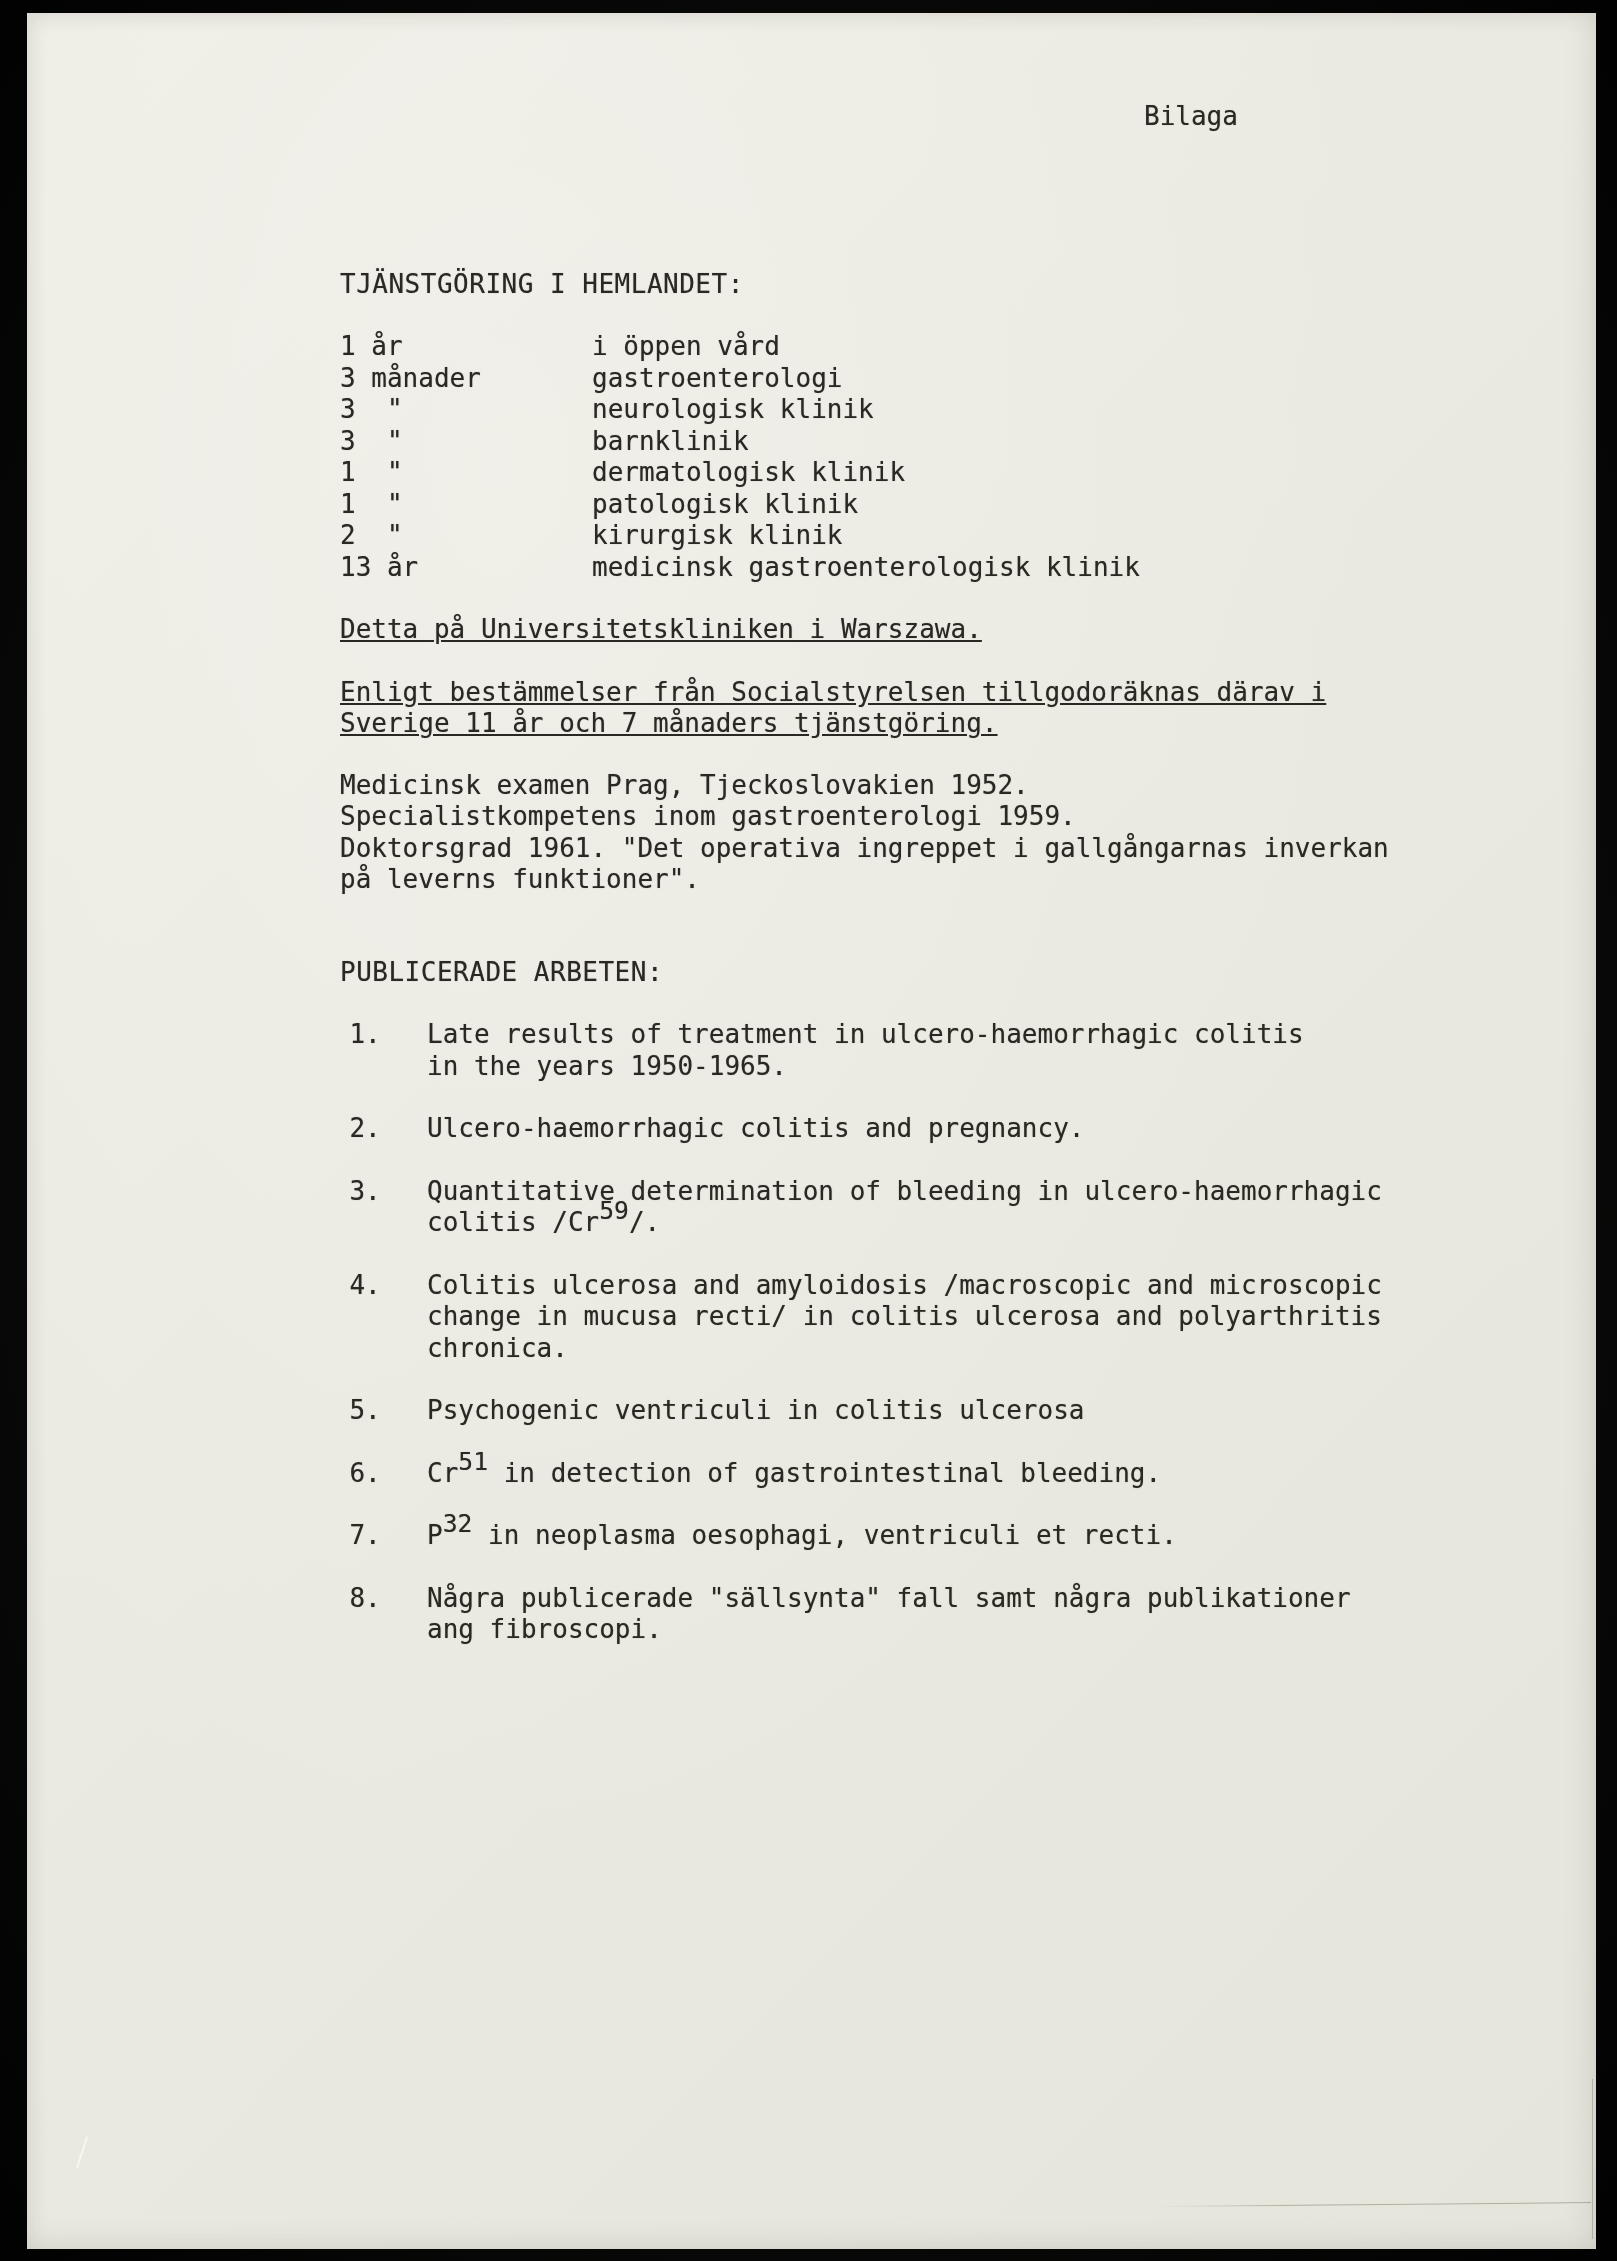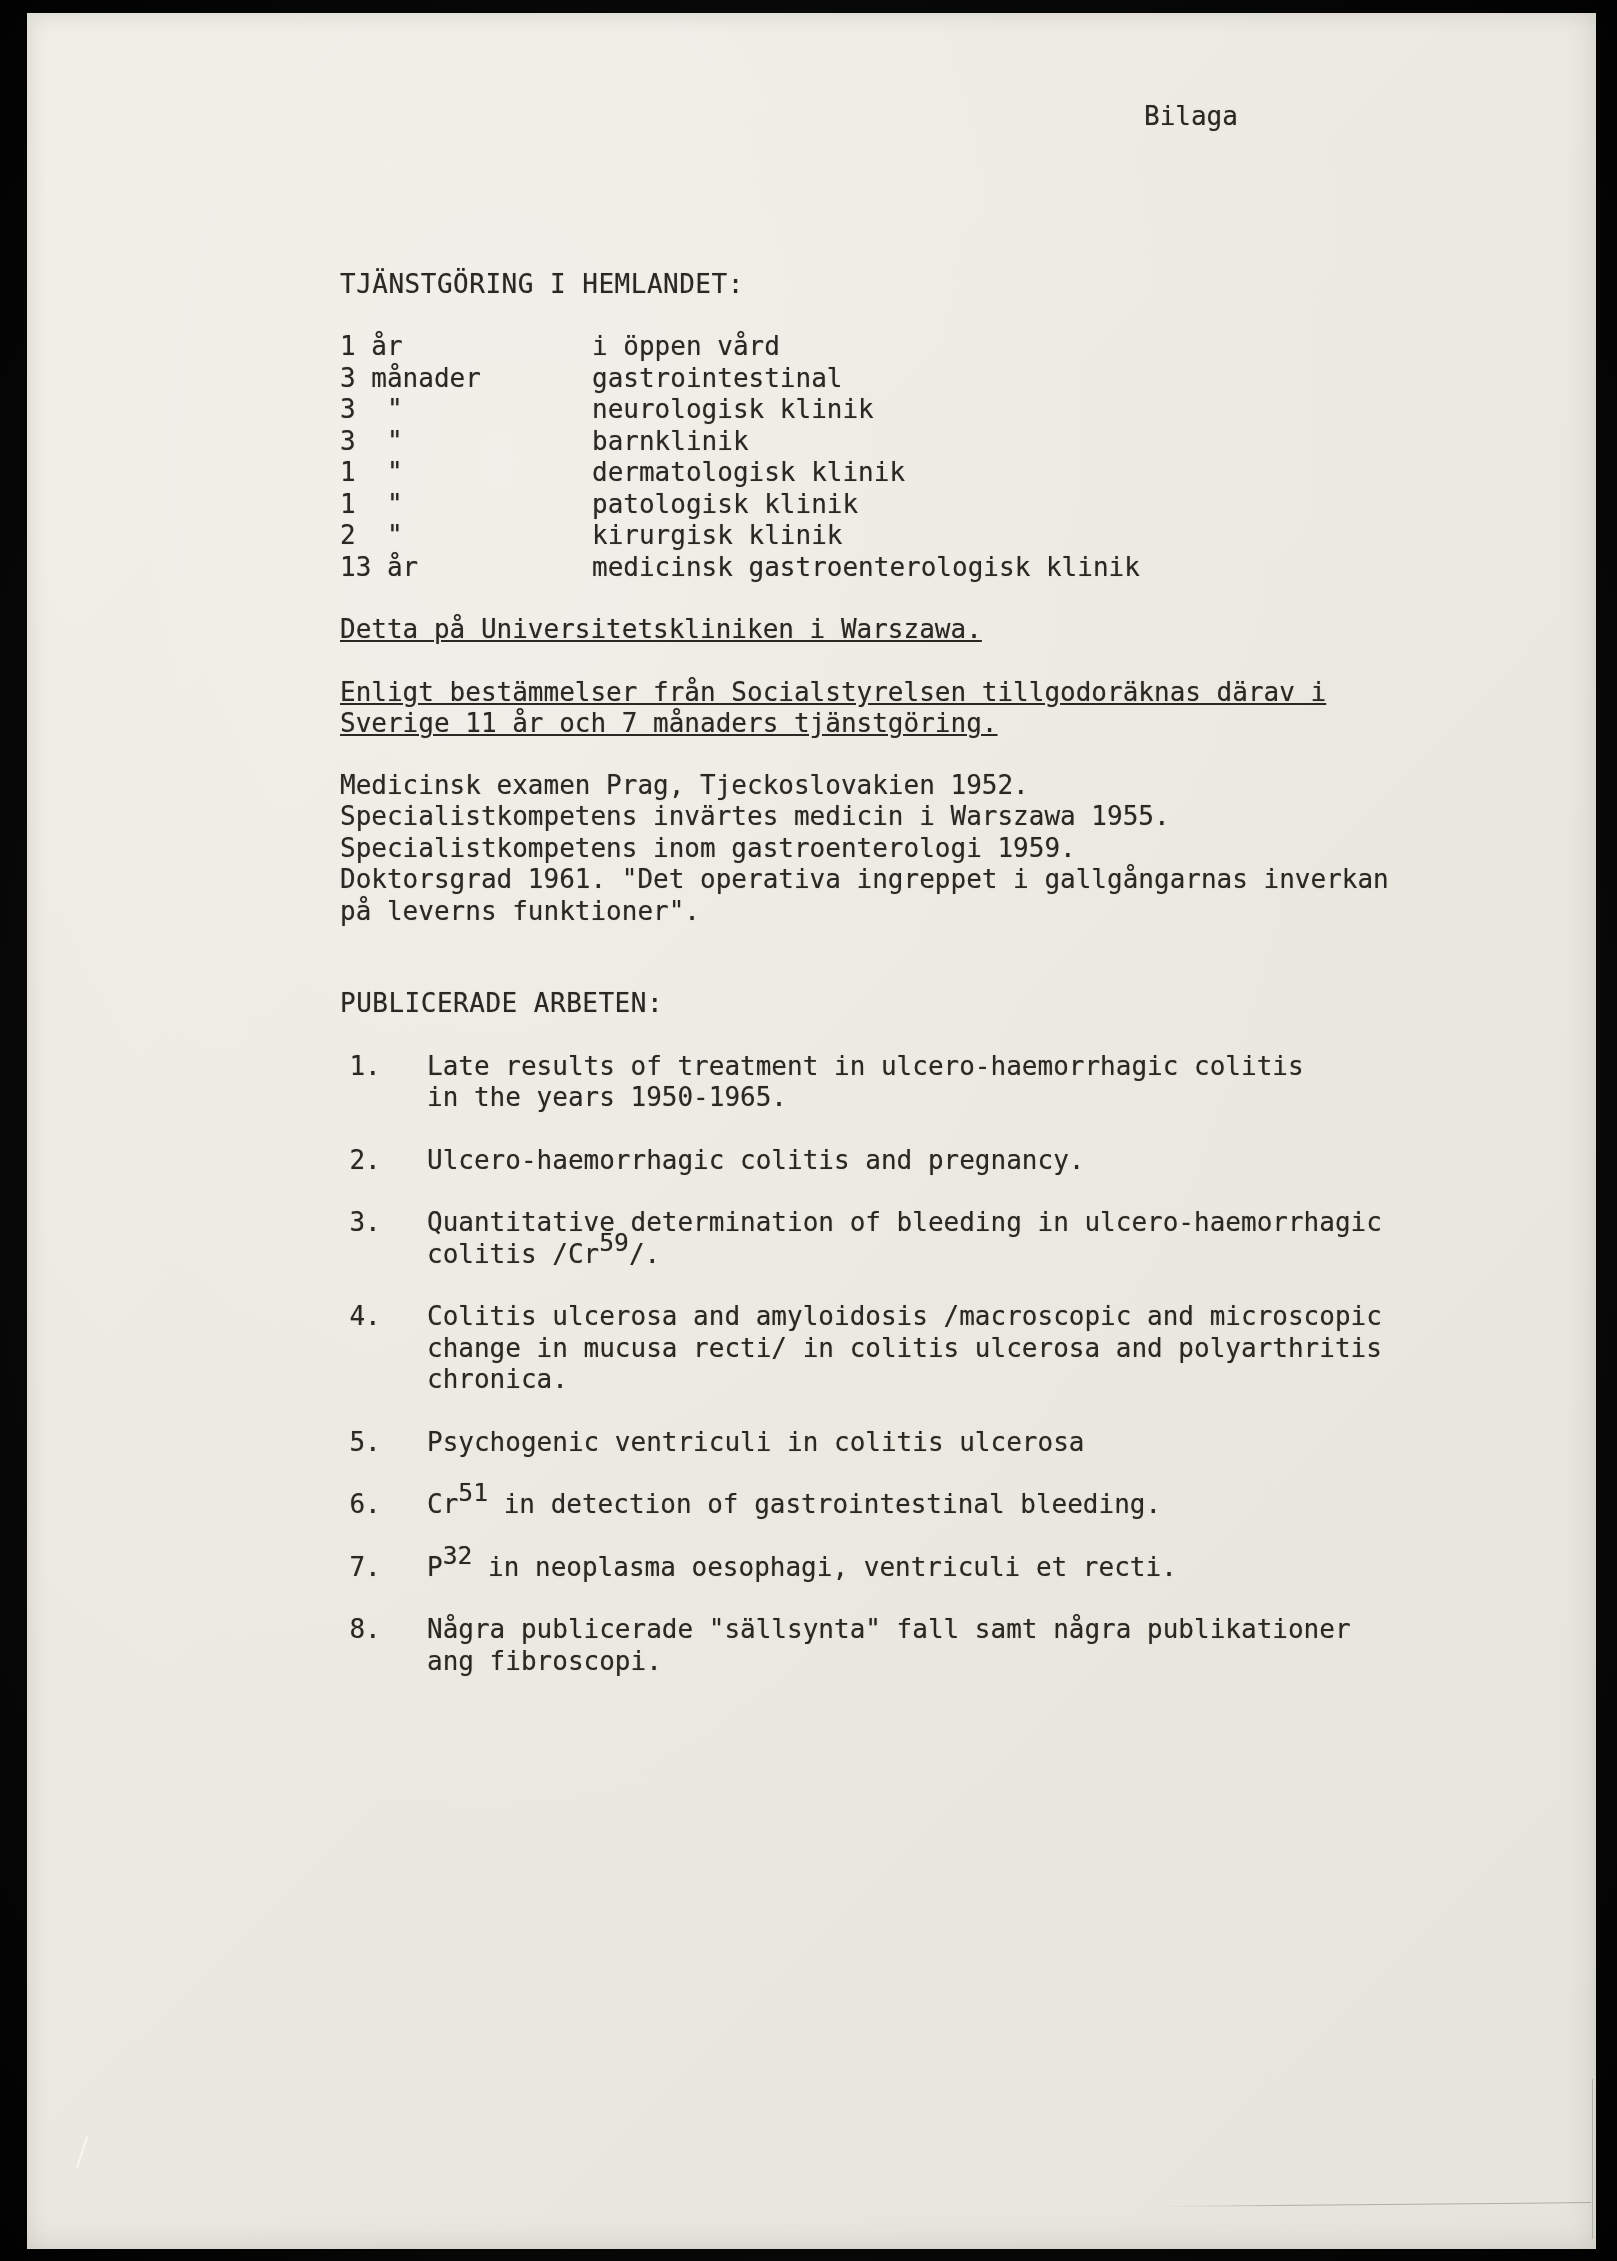--- a/index.html
+++ b/index.html
@@ -149,21 +149,21 @@
 
       <h1 class="section-title">TJÄNSTGÖRING I HEMLANDET:</h1>
 
       <div class="svc-table">
         <div class="svc-row">
           <span class="svc-dur">1 år</span>
           <span class="svc-place">i öppen vård</span>
         </div>
         <div class="svc-row">
           <span class="svc-dur">3 månader</span>
-          <span class="svc-place">gastrointestinal</span>
+          <span class="svc-place">gastroenterologi</span>
         </div>
         <div class="svc-row">
           <span class="svc-dur">3  "</span>
           <span class="svc-place">neurologisk klinik</span>
         </div>
         <div class="svc-row">
           <span class="svc-dur">3  "</span>
           <span class="svc-place">barnklinik</span>
         </div>
         <div class="svc-row">
@@ -184,21 +184,20 @@
         </div>
       </div>
 
       <p class="para">Detta på Universitetskliniken i Warszawa.</p>
 
       <p class="para">Enligt bestämmelser från Socialstyrelsen tillgodoräknas därav i
 Sverige 11 år och 7 månaders tjänstgöring.</p>
 
       <div class="qual-block">
         <div class="qual-line">Medicinsk examen Prag, Tjeckoslovakien 1952.</div>
-        <div class="qual-line">Specialistkompetens invärtes medicin i Warszawa 1955.</div>
         <div class="qual-line">Specialistkompetens inom gastroenterologi 1959.</div>
         <div class="qual-line">Doktorsgrad 1961. "Det operativa ingreppet i gallgångarnas inverkan
 på leverns funktioner".</div>
       </div>
 
       <h2 class="section-title pubs">PUBLICERADE ARBETEN:</h2>
 
       <div class="pub-list">
 
         <div class="pub-row">

